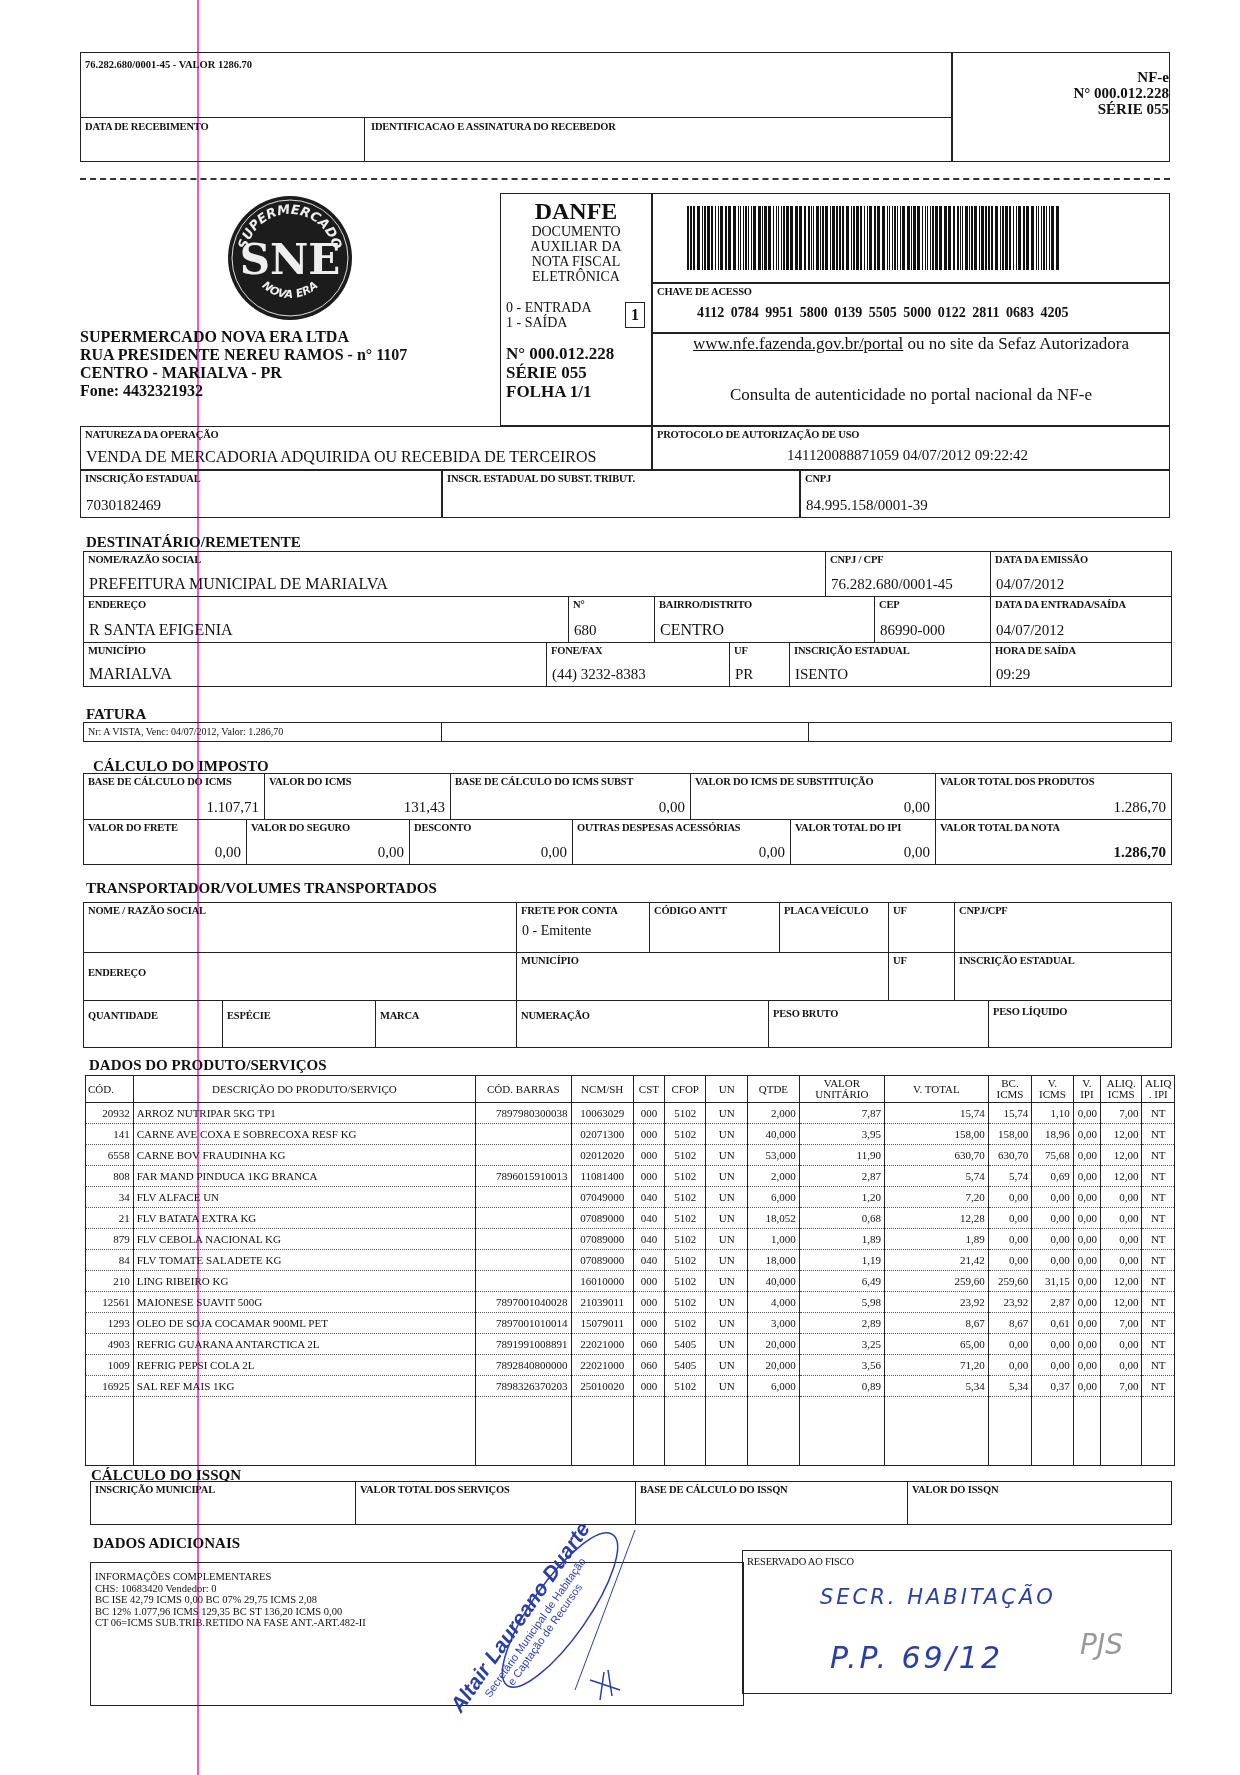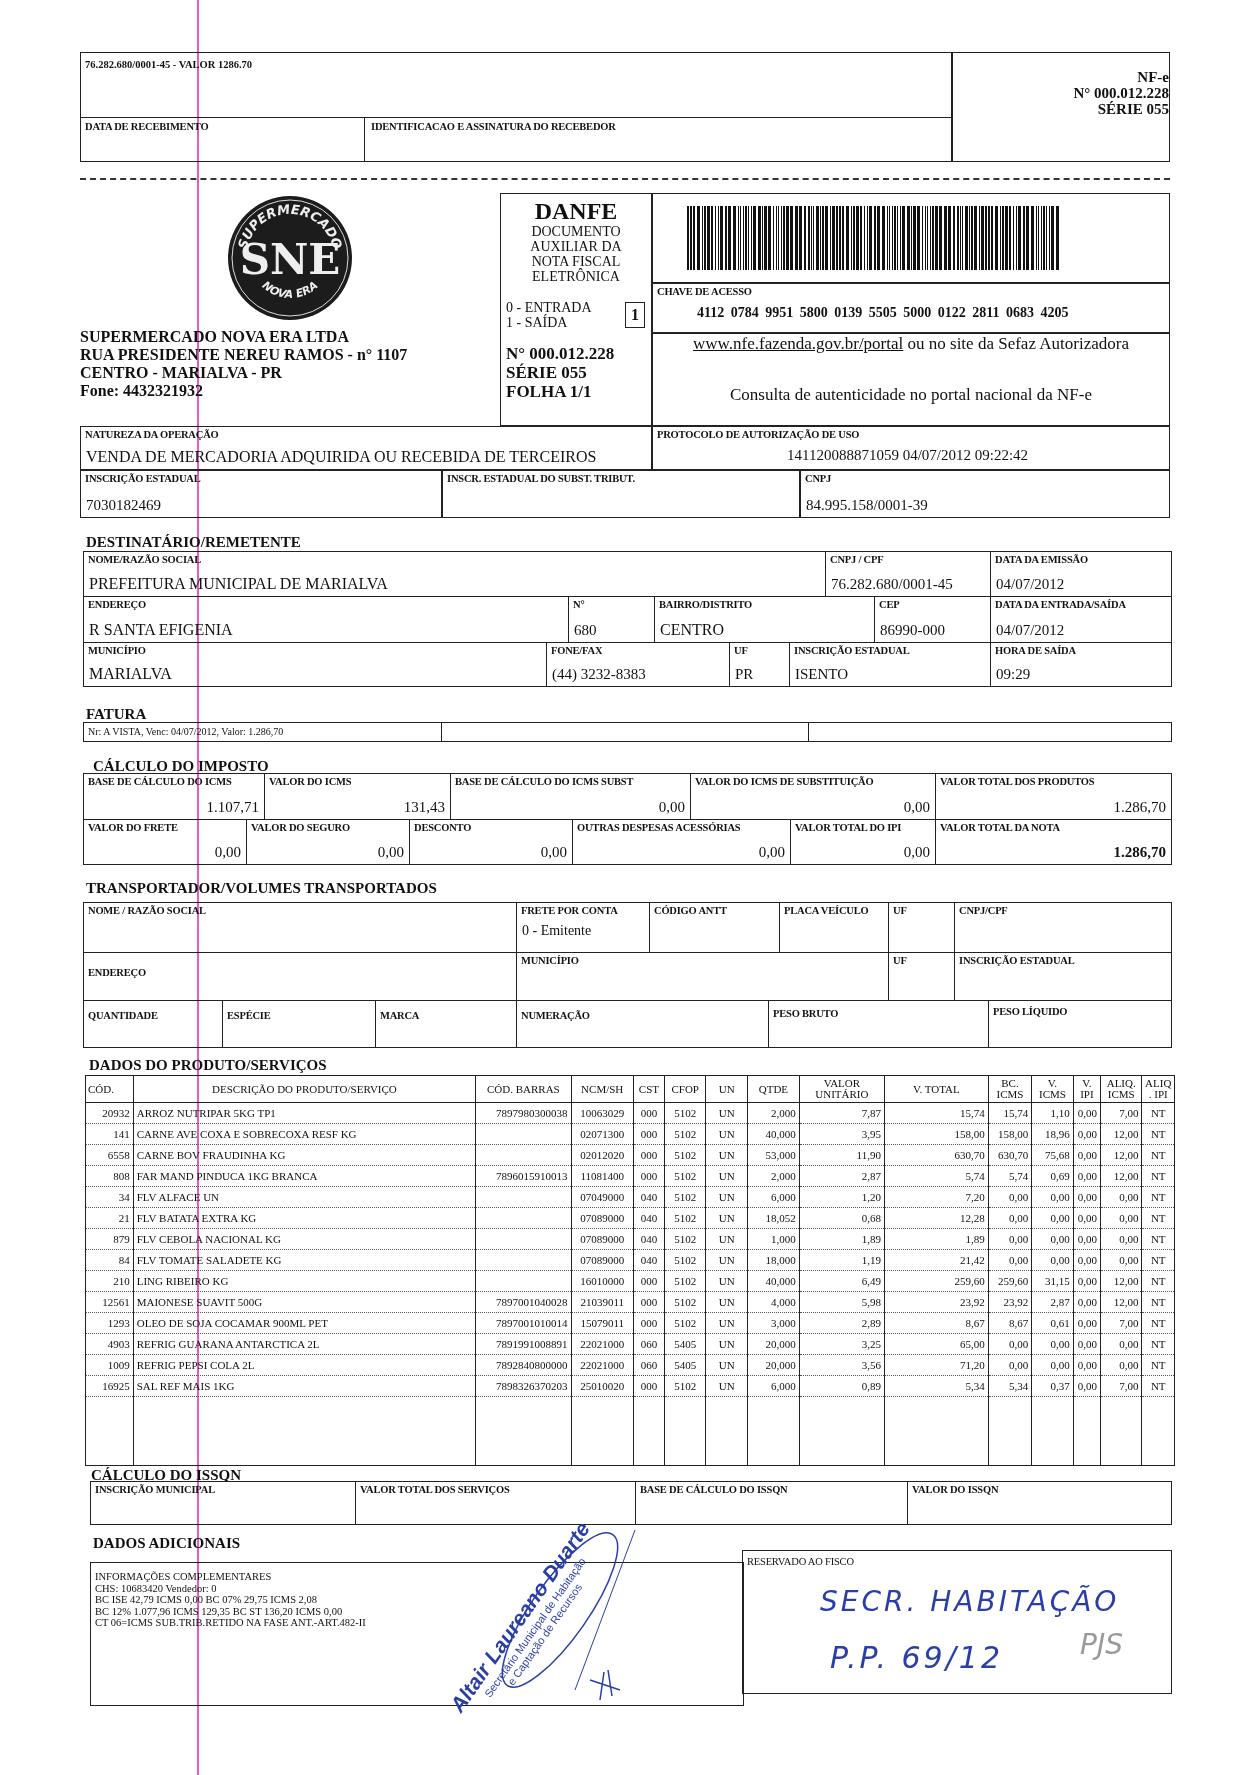--- a/index.html
+++ b/index.html
@@ -726,15 +726,15 @@
   <div style="font-size:21px;font-style:italic;font-weight:bold;">Altair Laureano Duarte</div>
   <div style="font-size:11px;">Secretário Municipal de Habitação</div>
   <div style="font-size:11px;">e Captação de Recursos</div>
 </div>
 <svg class="abs" style="left:480px;top:1500px;" width="160" height="220">
   <ellipse cx="80" cy="110" rx="28" ry="92" transform="rotate(35 80 110)" fill="none" stroke="#2a3ea8" stroke-width="1.5"></ellipse>
   <path d="M 110 180 L 140 190 M 124 172 L 120 200 M 128 170 L 132 196" stroke="#2a3ea8" stroke-width="1.5" fill="none"></path>
   <path d="M 155 30 L 95 190" stroke="#2a3ea8" stroke-width="1" fill="none"></path>
 </svg>
 
-<div class="hand" style="left:820px;top:1585px;font-size:28px;letter-spacing:3px;">SECR. HABITAÇÃO</div>
+<div class="hand" style="left:820px;top:1585px;font-size:21px;letter-spacing:3px;">SECR. HABITAÇÃO</div>
 <div class="hand" style="left:830px;top:1640px;font-size:30px;letter-spacing:3px;">P.P. 69/12</div>
 <div class="hand" style="left:1080px;top:1628px;font-size:28px;color:#999;">PJS</div>
 
 </body></html>

